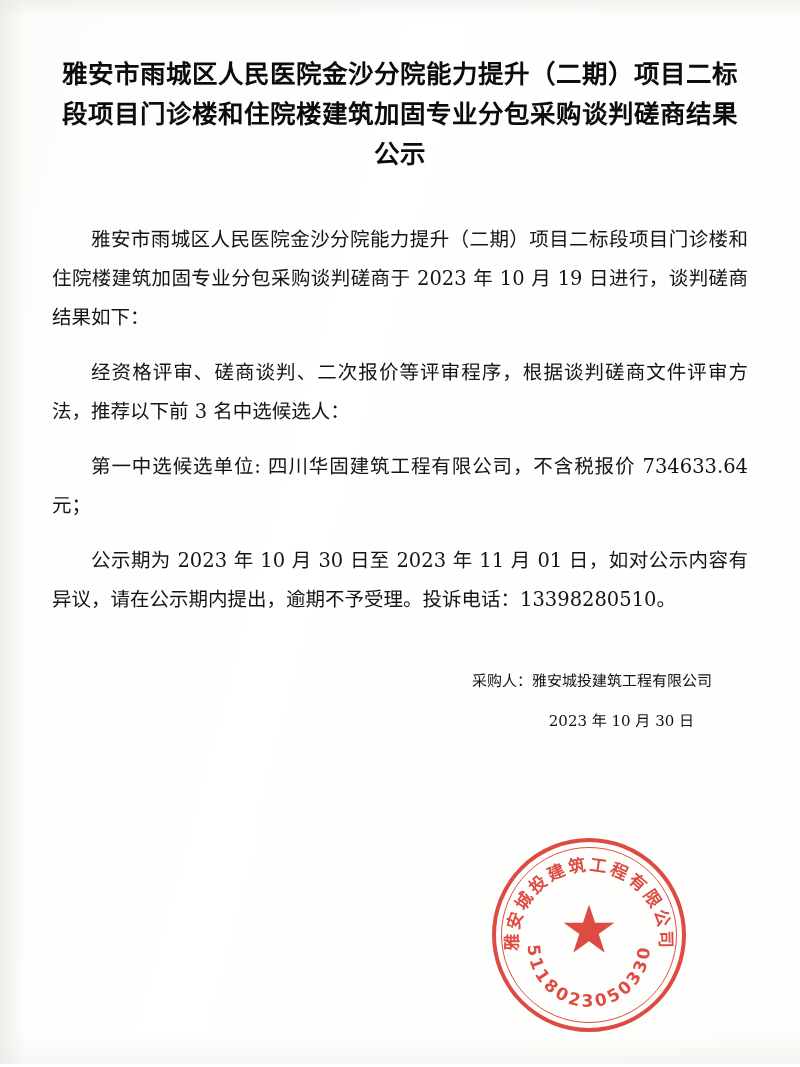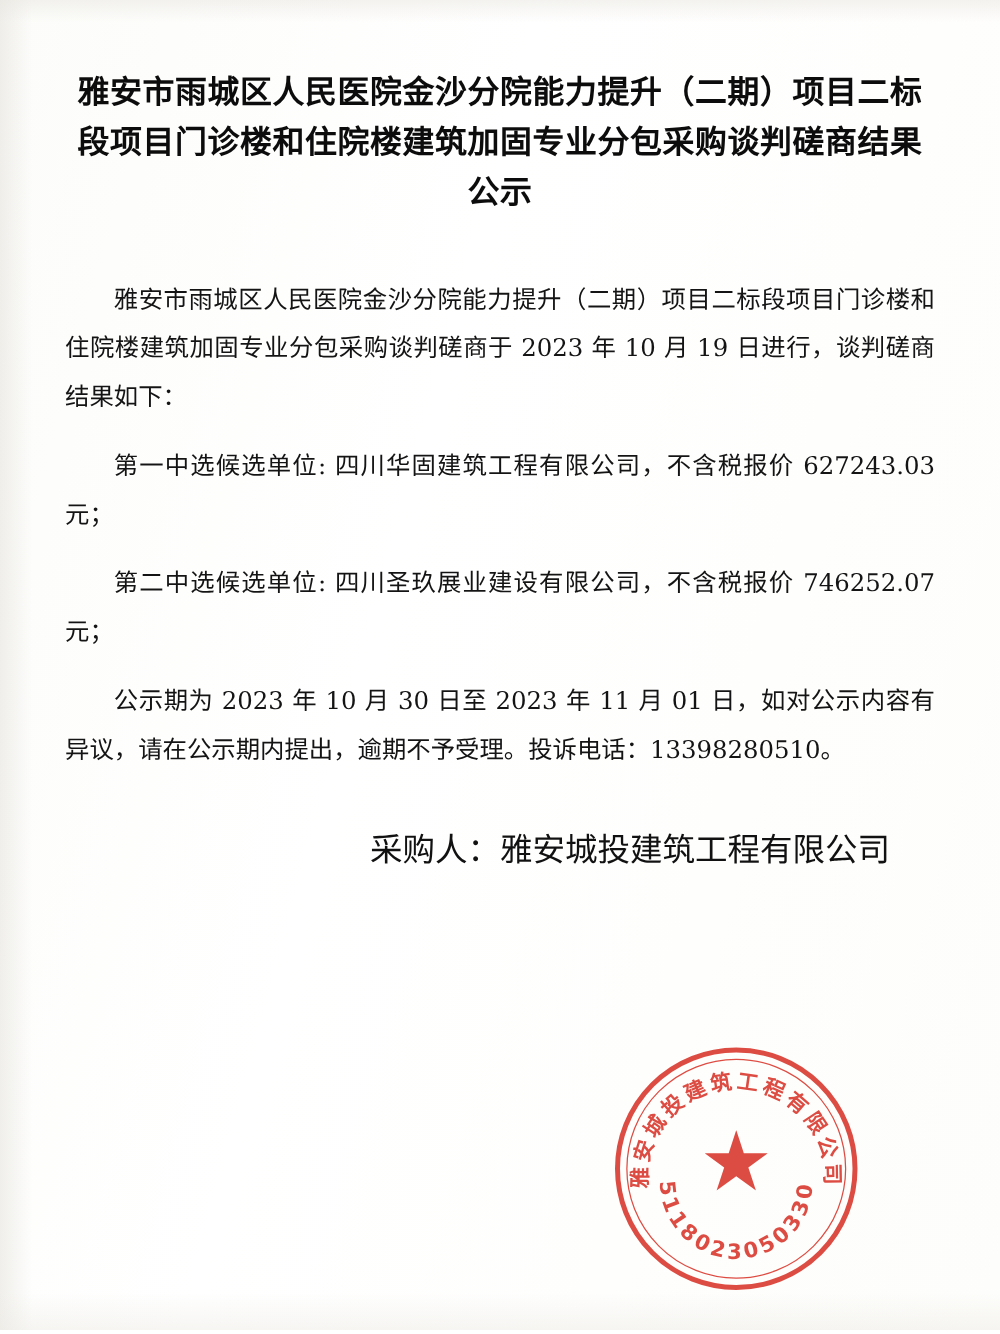--- a/index.html
+++ b/index.html
@@ -71,21 +71,21 @@
     margin: 16px 0 6px 0;
     text-indent: 2em;
     text-align: justify;
     text-justify: inter-ideograph;
   }
 
   .sign-block {
     margin-top: 42px;
     text-align: right;
     padding-right: 36px;
-    font-size: 26px;
+    font-size: 15px;
     line-height: 40px;
     position: relative;
     z-index: 1;
   }
   .sign-line {
     white-space: nowrap;
   }
   .sign-date {
     padding-right: 18px;
   }
@@ -139,29 +139,30 @@
 
 <div class="page">
   <div class="scan-edge-left"></div>
   <div class="scan-edge-top"></div>
   <div class="scan-edge-bottom"></div>
 
   <h1 class="doc-title">雅安市雨城区人民医院金沙分院能力提升（二期）项目二标段项目门诊楼和住院楼建筑加固专业分包采购谈判磋商结果公示</h1>
 
   <div class="body-block">
     <p class="p">雅安市雨城区人民医院金沙分院能力提升（二期）项目二标段项目门诊楼和住院楼建筑加固专业分包采购谈判磋商于 2023 年 10 月 19 日进行，谈判磋商结果如下：</p>
-    <p class="p">第一中选候选单位: 四川华固建筑工程有限公司，不含税报价 627243.03 元；</p>
-    <p class="p">第二中选候选单位: 四川圣玖展业建设有限公司，不含税报价 746252.07 元；</p>
+    <p class="p">经资格评审、磋商谈判、二次报价等评审程序，根据谈判磋商文件评审方法，推荐以下前 3 名中选候选人：</p>
+    <p class="p">第一中选候选单位: 四川华固建筑工程有限公司，不含税报价 734633.64 元；</p>
     <p class="p">公示期为 2023 年 10 月 30 日至 2023 年 11 月 01 日，如对公示内容有异议，请在公示期内提出，逾期不予受理。投诉电话：13398280510。</p>
   </div>
 
   <div class="sign-block">
     <div class="sign-line">
       <span>采购人：</span><span>雅安城投建筑工程有限公司</span>
     </div>
+    <div class="sign-line sign-date">2023 年 10 月 30 日</div>
   </div>
 
   <div class="seal">
     <div class="seal-inner-ring"></div>
     <svg class="seal-arc-text" viewBox="0 0 186 186">
       <defs>
         <path id="arcTop" d="M 22 100 A 71 71 0 0 1 164 100"></path>
         <path id="arcBottom" d="M 32 104 A 61 61 0 0 0 154 104"></path>
       </defs>
       <text>

